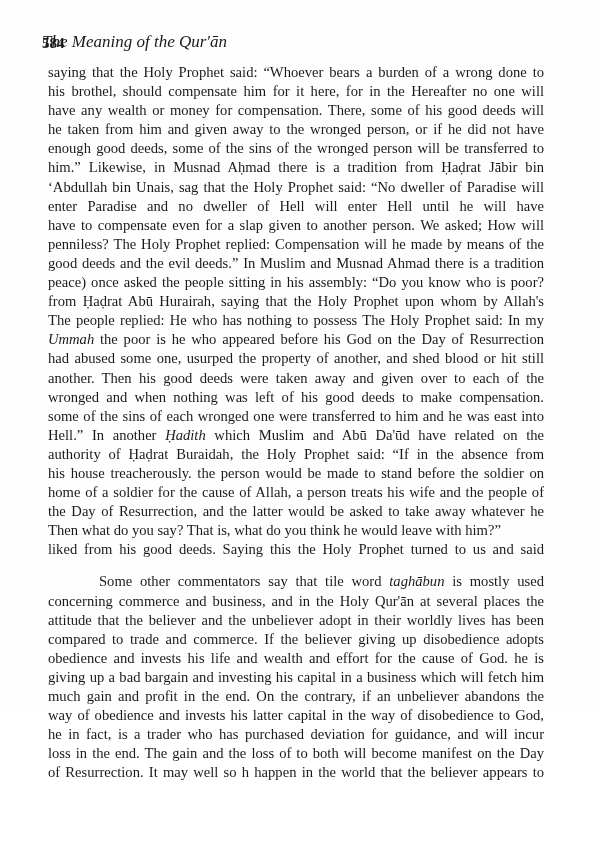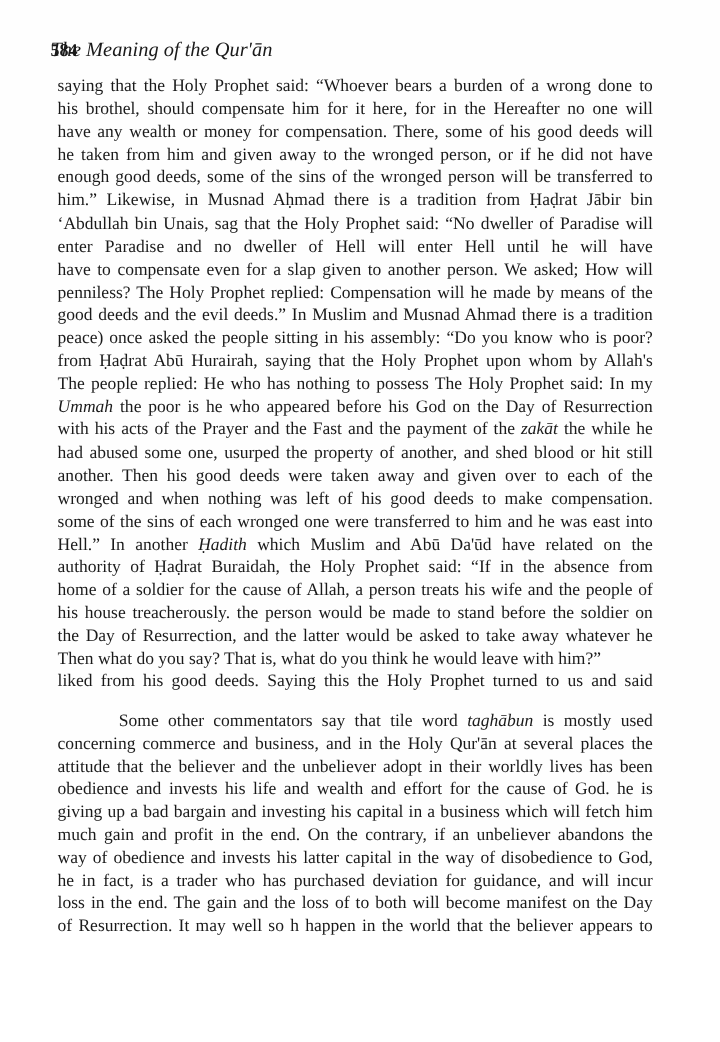--- a/index.html
+++ b/index.html
@@ -40,38 +40,38 @@
         <div class="line"><span>him.” Likewise, in Musnad Aḥmad there is a tradition from Ḥaḍrat Jābir bin</span></div>
         <div class="line"><span>‘Abdullah bin Unais, sag that the Holy Prophet said: “No dweller of Paradise will</span></div>
         <div class="line"><span>enter Paradise and no dweller of Hell will enter Hell until he will have</span></div>
         <div class="line"><span>have to compensate even for a slap given to another person. We asked; How will</span></div>
         <div class="line"><span>penniless? The Holy Prophet replied: Compensation will he made by means of the</span></div>
         <div class="line"><span>good deeds and the evil deeds.” In Muslim and Musnad Ahmad there is a tradition</span></div>
         <div class="line"><span>peace) once asked the people sitting in his assembly: “Do you know who is poor?</span></div>
         <div class="line"><span>from Ḥaḍrat Abū Hurairah, saying that the Holy Prophet upon whom by Allah's</span></div>
         <div class="line"><span>The people replied: He who has nothing to possess The Holy Prophet said: In my</span></div>
         <div class="line"><i>Ummah</i><span> the poor is he who appeared before his God on the Day of Resurrection</span></div>
-        <div class="line"><span>with his acts of the Prayer and the Fast and the payment of the </span><i>zakāt</i><span> the while he</span></div>
         <div class="line"><span>had abused some one, usurped the property of another, and shed blood or hit still</span></div>
         <div class="line"><span>another. Then his good deeds were taken away and given over to each of the</span></div>
         <div class="line"><span>wronged and when nothing was left of his good deeds to make compensation.</span></div>
         <div class="line"><span>some of the sins of each wronged one were transferred to him and he was east into</span></div>
         <div class="line"><span>Hell.” In another </span><i>Ḥadith</i><span> which Muslim and Abū Da'ūd have related on the</span></div>
         <div class="line"><span>authority of Ḥaḍrat Buraidah, the Holy Prophet said: “If in the absence from</span></div>
+        <div class="line"><span>his house treacherously. the person would be made to stand before the soldier on</span></div>
         <div class="line"><span>home of a soldier for the cause of Allah, a person treats his wife and the people of</span></div>
-        <div class="line"><span>his house treacherously. the person would be made to stand before the soldier on</span></div>
         <div class="line"><span>the Day of Resurrection, and the latter would be asked to take away whatever he</span></div>
         <div class="line last"><span>Then what do you say? That is, what do you think he would leave with him?”</span></div>
         <div class="line"><span>liked from his good deeds. Saying this the Holy Prophet turned to us and said</span></div>
       </div>
       <div class="para-gap"></div>
       <div>
         <div class="line indent"><span>Some other commentators say that tile word </span><i>taghābun</i><span> is mostly used</span></div>
         <div class="line"><span>concerning commerce and business, and in the Holy Qur'ān at several places the</span></div>
         <div class="line"><span>attitude that the believer and the unbeliever adopt in their worldly lives has been</span></div>
+        <div class="line"><span>compared to trade and commerce. If the believer giving up disobedience adopts</span></div>
         <div class="line"><span>obedience and invests his life and wealth and effort for the cause of God. he is</span></div>
         <div class="line"><span>giving up a bad bargain and investing his capital in a business which will fetch him</span></div>
         <div class="line"><span>much gain and profit in the end. On the contrary, if an unbeliever abandons the</span></div>
         <div class="line"><span>way of obedience and invests his latter capital in the way of disobedience to God,</span></div>
         <div class="line"><span>he in fact, is a trader who has purchased deviation for guidance, and will incur</span></div>
         <div class="line"><span>loss in the end. The gain and the loss of to both will become manifest on the Day</span></div>
         <div class="line"><span>of Resurrection. It may well so h happen in the world that the believer appears to</span></div>
       </div>
     </div>
 </div>

